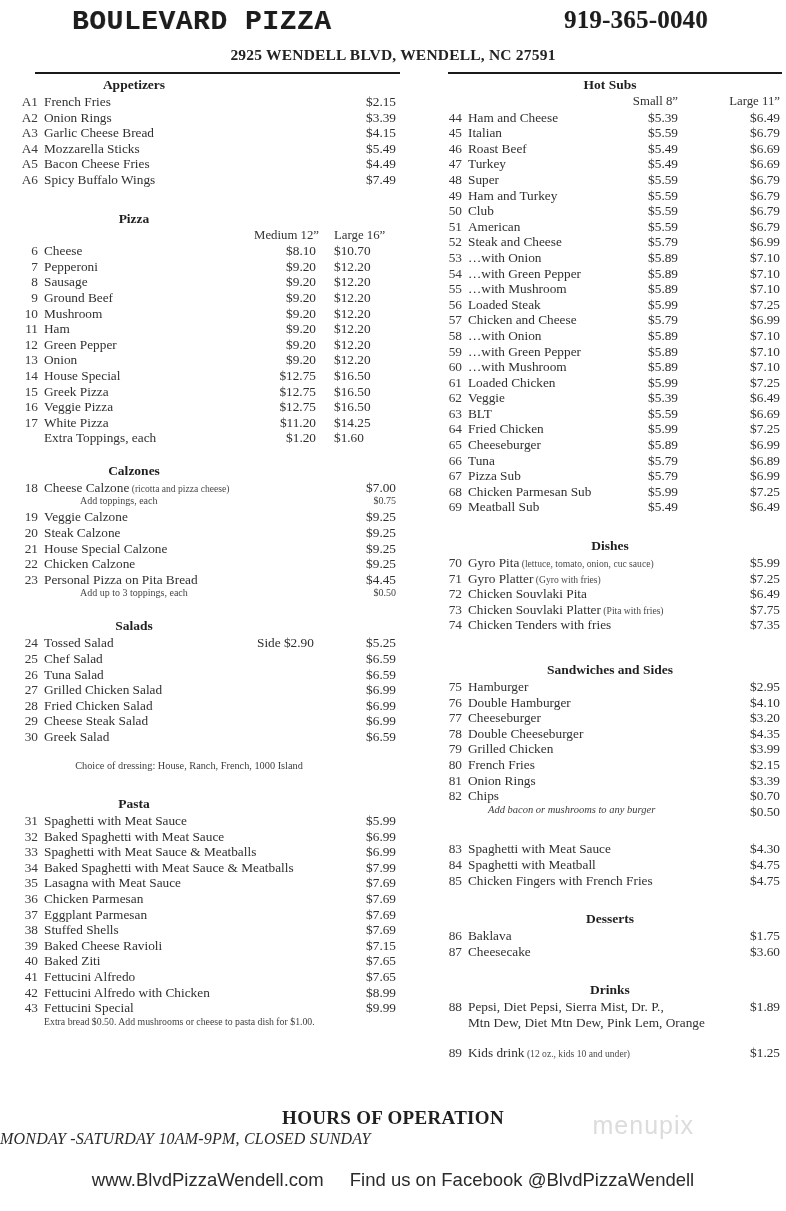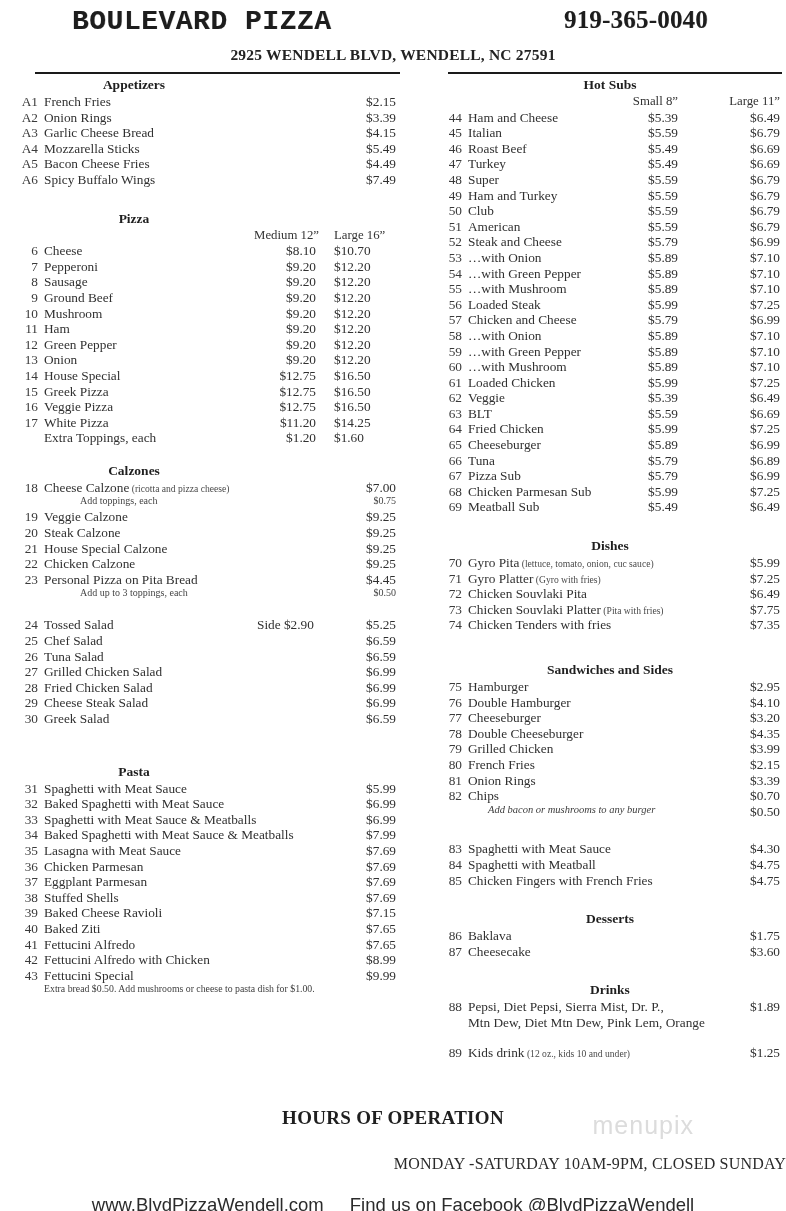--- a/index.html
+++ b/index.html
@@ -111,22 +111,22 @@
   .contline { position: relative; height: 15.6px; font-size: 13.3px; color: #303030; }
   .col-right .contline .nm { left: 68px; }
 
   
   .footer { position: absolute; left: 0; right: 0; bottom: 0; height: 118px; }
   .hours-t {
     text-align: center; font-size: 19px; font-weight: bold;
     color: #1f1f1f; margin-top: 14px; letter-spacing: .3px;
   }
   .hours-s {
-    text-align: right; font-size: 16px; color: #2a2a2a;
-    margin-top: 26px; letter-spacing: .2px;
+    text-align: left; font-size: 16px; color: #2a2a2a;
+    margin-top: 1px; letter-spacing: .2px; font-style: italic;
   }
   .web {
     text-align: center; margin-top: 21px;
     font-family: "Liberation Sans", "DejaVu Sans", sans-serif;
     font-size: 18.5px; color: #2b2b2b;
   }
   .web .gap { display: inline-block; width: 26px; }
   .watermark {
     position: absolute; right: 92px; top: 18px;
     font-family: "Liberation Sans", "DejaVu Sans", sans-serif;
@@ -316,20 +316,21 @@
             <div class="row indent-note">
               <span class="nm">Add up to 3  toppings, each</span>
               <span class="pfull">$0.50</span>
             </div>
           </div>
       </div>
 
       <div class="spacer-14"></div>
 
       <div class="sect">
+        <div class="sect-title">Salads</div>
         <div id="salads-rows">
             <div class="row">
               <span class="num">24</span>
               <span class="nm">Tossed Salad</span>
               <span class="side">Side $2.90</span>
               <span class="pfull">$5.25</span>
             </div>
             <div class="row">
               <span class="num">25</span>
               <span class="nm">Chef Salad</span>
@@ -355,20 +356,21 @@
               <span class="nm">Cheese Steak Salad</span>
               <span class="pfull">$6.99</span>
             </div>
             <div class="row">
               <span class="num">30</span>
               <span class="nm">Greek Salad</span>
               <span class="pfull">$6.59</span>
             </div>
           </div>
         <div class="spacer-14"></div>
+        <div class="dressing">Choice of dressing: House, Ranch, French, 1000 Island</div>
       </div>
 
       <div class="spacer-20"></div>
 
       <div class="sect">
         <div class="sect-title">Pasta</div>
         <div id="pasta-rows">
             <div class="row">
               <span class="num">31</span>
               <span class="nm">Spaghetti with Meat Sauce</span>

